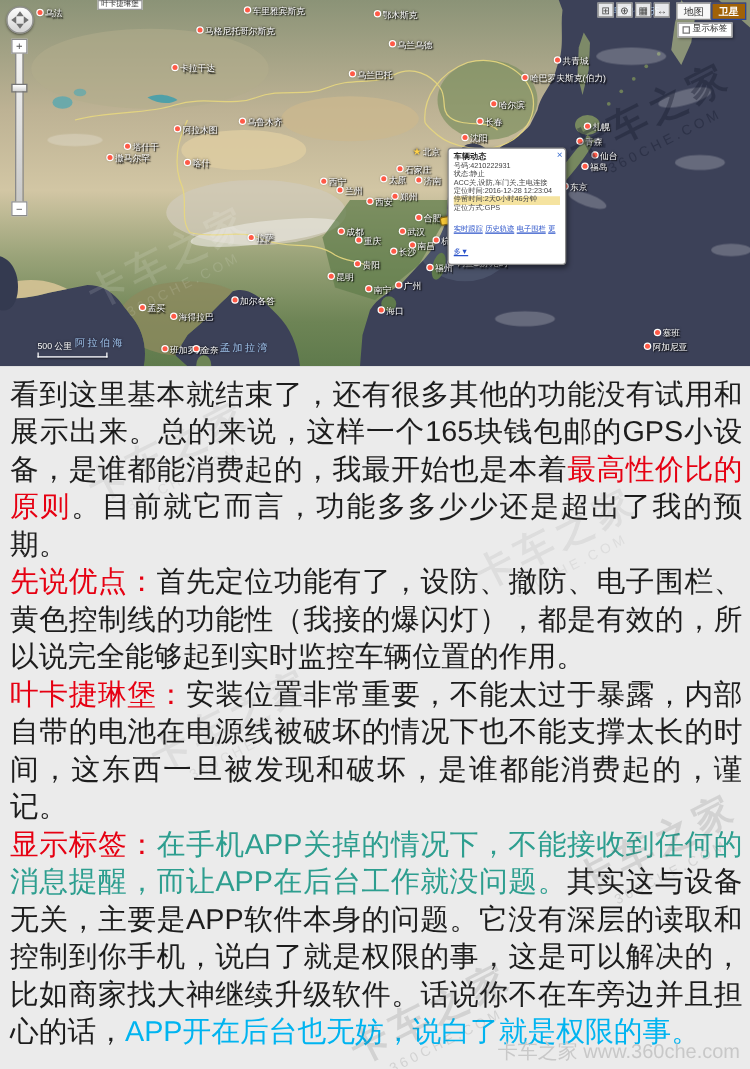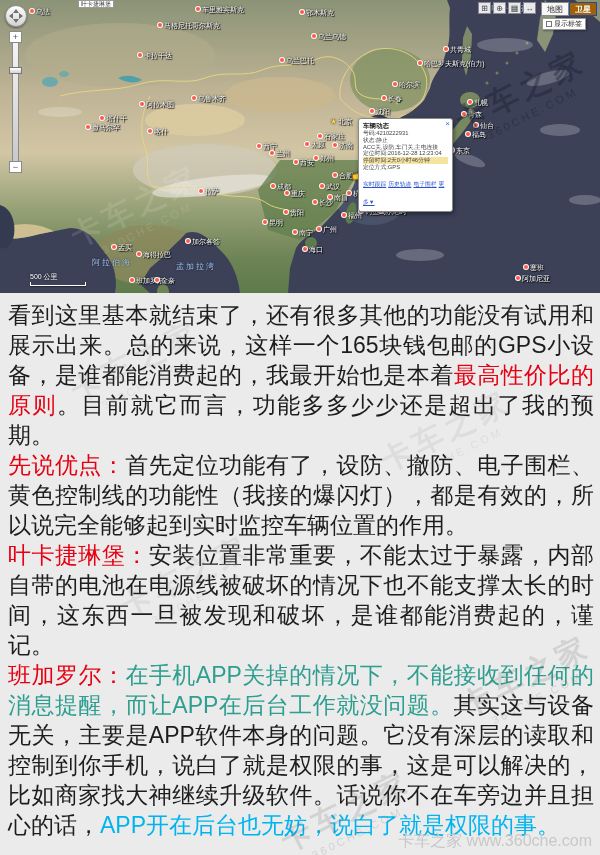--- a/index.html
+++ b/index.html
@@ -228,22 +228,22 @@
         <span class="map-label t-city" style="left: 379px; top: 208px;"><i class="dot"></i><em>赤尾屿</em></span>
         <span class="map-label t-city" style="left: 524px; top: 264px;"><i class="dot"></i><em>塞班</em></span>
         <span class="map-label t-city" style="left: 516px; top: 275px;"><i class="dot"></i><em>阿加尼亚</em></span>
         <span class="map-label t-city" style="left: 112px; top: 244px;"><i class="dot"></i><em>孟买</em></span>
         <span class="map-label t-city" style="left: 137px; top: 251px;"><i class="dot"></i><em>海得拉巴</em></span>
         <span class="map-label t-city" style="left: 186px; top: 238px;"><i class="dot"></i><em>加尔各答</em></span>
         <span class="map-label t-city" style="left: 130px; top: 277px;"><i class="dot"></i><em>班加罗尔</em></span>
         <span class="map-label t-city" style="left: 155px; top: 277px;"><i class="dot"></i><em>金奈</em></span>
         <span class="map-label t-sea" style="left: 490px; top: 5px;"><em>乌鲁木齐</em></span>
         <span class="map-label t-sea" style="left: 370px; top: 193px;"><em>东海</em></span>
-        <span class="map-label t-sea" style="left: 60px; top: 259px; margin-left: 32px;"><em>阿拉伯海</em></span>
-        <span class="map-label t-sea" style="left: 176px; top: 263px;"><em>孟加拉湾</em></span>
+        <span class="map-label t-sea" style="left: 60px; top: 271px;"><em>阿拉伯海</em></span>
+        <span class="map-label t-sea" style="left: 176px; top: 275px;"><em>孟加拉湾</em></span>
       </div>
 
     <div class="wm wm-dark" style="left:455px;top:75px;">
       <b>卡车之家</b><i>360CHE.COM</i>
     </div>
     <div class="wm wm-white" style="left:70px;top:190px;">
       <b>卡车之家</b><i>360CHE.COM</i>
     </div>
 
     <div class="pan">
@@ -294,21 +294,21 @@
       <div class="popup-links"><span class="popup-link">实时跟踪</span><span class="popup-link">历史轨迹</span><span class="popup-link">电子围栏</span><span class="popup-link">更多▼</span></div>
     </div>
     <div class="popup-tail"></div>
     <div class="marker"></div>
   </div>
 
   <div class="article">
       <p class="para"><span class="seg c-black">看到这里基本就结束了，还有很多其他的功能没有试用和展示出来。总的来说，这样一个165块钱包邮的GPS小设备，是谁都能消费起的，我最开始也是本着</span><span class="seg c-red">最高性价比的原则</span><span class="seg c-black">。目前就它而言，功能多多少少还是超出了我的预期。</span></p>
       <p class="para"><span class="seg c-red">先说优点：</span><span class="seg c-black">首先定位功能有了，设防、撤防、电子围栏、黄色控制线的功能性（我接的爆闪灯），都是有效的，所以说完全能够起到实时监控车辆位置的作用。</span></p>
       <p class="para"><span class="seg c-red">叶卡捷琳堡：</span><span class="seg c-black">安装位置非常重要，不能太过于暴露，内部自带的电池在电源线被破坏的情况下也不能支撑太长的时间，这东西一旦被发现和破坏，是谁都能消费起的，谨记。</span></p>
-      <p class="para"><span class="seg c-red">班加罗尔：</span><span class="seg c-teal">在手机APP关掉的情况下，不能接收到任何的消息提醒，而让APP在后台工作就没问题。</span><span class="seg c-black">其实这与设备无关，主要是APP软件本身的问题。它没有深层的读取和控制到你手机，说白了就是权限的事，这是可以解决的，比如商家找大神继续升级软件。话说你不在车旁边并且担心的话，</span><span class="seg c-cyan">APP开在后台也无妨，说白了就是权限的事。</span></p>
+      <p class="para"><span class="seg c-red">显示标签：</span><span class="seg c-teal">在手机APP关掉的情况下，不能接收到任何的消息提醒，而让APP在后台工作就没问题。</span><span class="seg c-black">其实这与设备无关，主要是APP软件本身的问题。它没有深层的读取和控制到你手机，说白了就是权限的事，这是可以解决的，比如商家找大神继续升级软件。话说你不在车旁边并且担心的话，</span><span class="seg c-cyan">APP开在后台也无妨，说白了就是权限的事。</span></p>
     </div>
   <div class="credit" style="position:absolute;left:0;width:594px;top:824px;">卡车之家 www.360che.com</div>
 
   <div class="wm wm-faint" style="left:70px;top:345px;">
     <b>卡车之家</b><i>360CHE.COM</i>
   </div>
   <div class="wm wm-faint" style="left:380px;top:415px;">
     <b>卡车之家</b><i>360CHE.COM</i>
   </div>
   <div class="wm wm-faint" style="left:120px;top:560px;">

